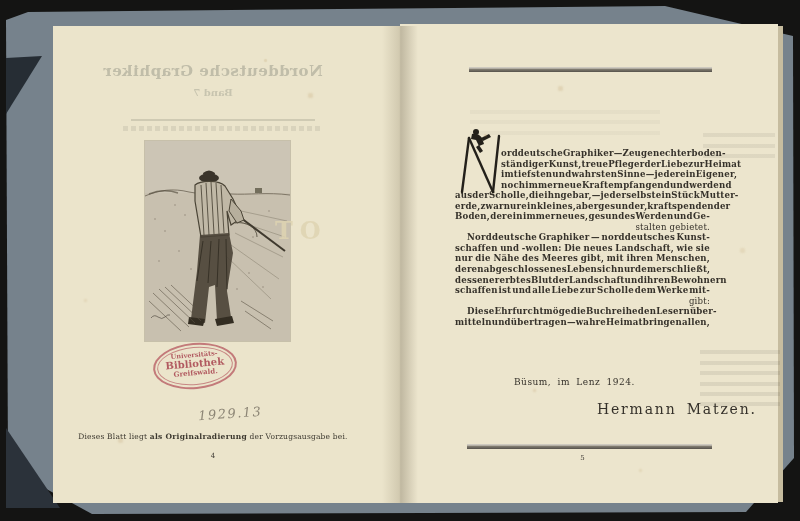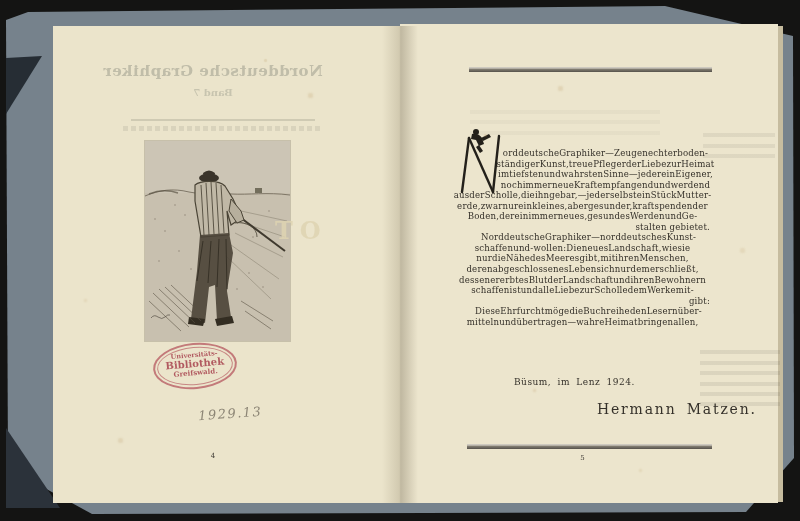--- a/index.html
+++ b/index.html
@@ -58,21 +58,21 @@
 
   
   .rule{position:absolute;height:5px;
     background:linear-gradient(to bottom,#dad6cc 0%,#b4afa4 30%,#7e796e 50%,#55514a 100%);}
   .rule-top{left:69px;top:43px;width:243px;}
   .rule-bottom{left:67px;top:420px;width:245px;}
   .textblock{position:absolute;left:55px;top:124px;width:255px;
     font-size:8.6px;line-height:10.55px;color:#35312a;letter-spacing:.2px;}
   .initial-float{float:left;width:46px;height:42px;position:relative;}
   .initial-float svg{position:absolute;left:0;top:-22px;}
-  .jline{display:flex;justify-content:center;height:10.55px;}
+  .jline{display:flex;justify-content:space-between;height:10.55px;font-weight:bold;}
   .jline span{white-space:nowrap;}
   .jindent span:first-child{margin-left:12px;}
   .pline{height:10.55px;text-align:right;}
   .spaced{letter-spacing:2.2px;}
   .after-gap{margin-left:2.6px;}
   .dateline{position:absolute;left:83px;top:353px;font-size:9px;color:#35312a;
     letter-spacing:.5px;word-spacing:3px;margin-left:31px;}
   .signature{position:absolute;left:197px;top:377px;font-size:14px;color:#35312a;
     letter-spacing:1.8px;word-spacing:4px;}
   .pagenum-right{position:absolute;left:55px;top:430px;width:255px;}
@@ -177,20 +177,21 @@
     <div class="ghost-to">TO</div>
 
     <div class="stamp">
       <div class="s1">Universitäts-</div>
       <div class="s2">Bibliothek</div>
       <div class="s3">Greifswald.</div>
     </div>
 
     <div class="handwritten">1929.13</div>
 
+    <div class="caption"><span>Dieses Blatt liegt </span><b>als Originalradierung</b><span> der Vorzugsausgabe bei.</span></div>
     <div class="pagenum pagenum-left">4</div>
   </div>
 
   <div class="page page-right">
     <div class="rule rule-top"></div>
     <div class="ghost-bar gb1"></div>
     <div class="ghost-bar gb2"></div>
     <div class="ghost-bar gb3"></div>
 
     <div class="textblock">

